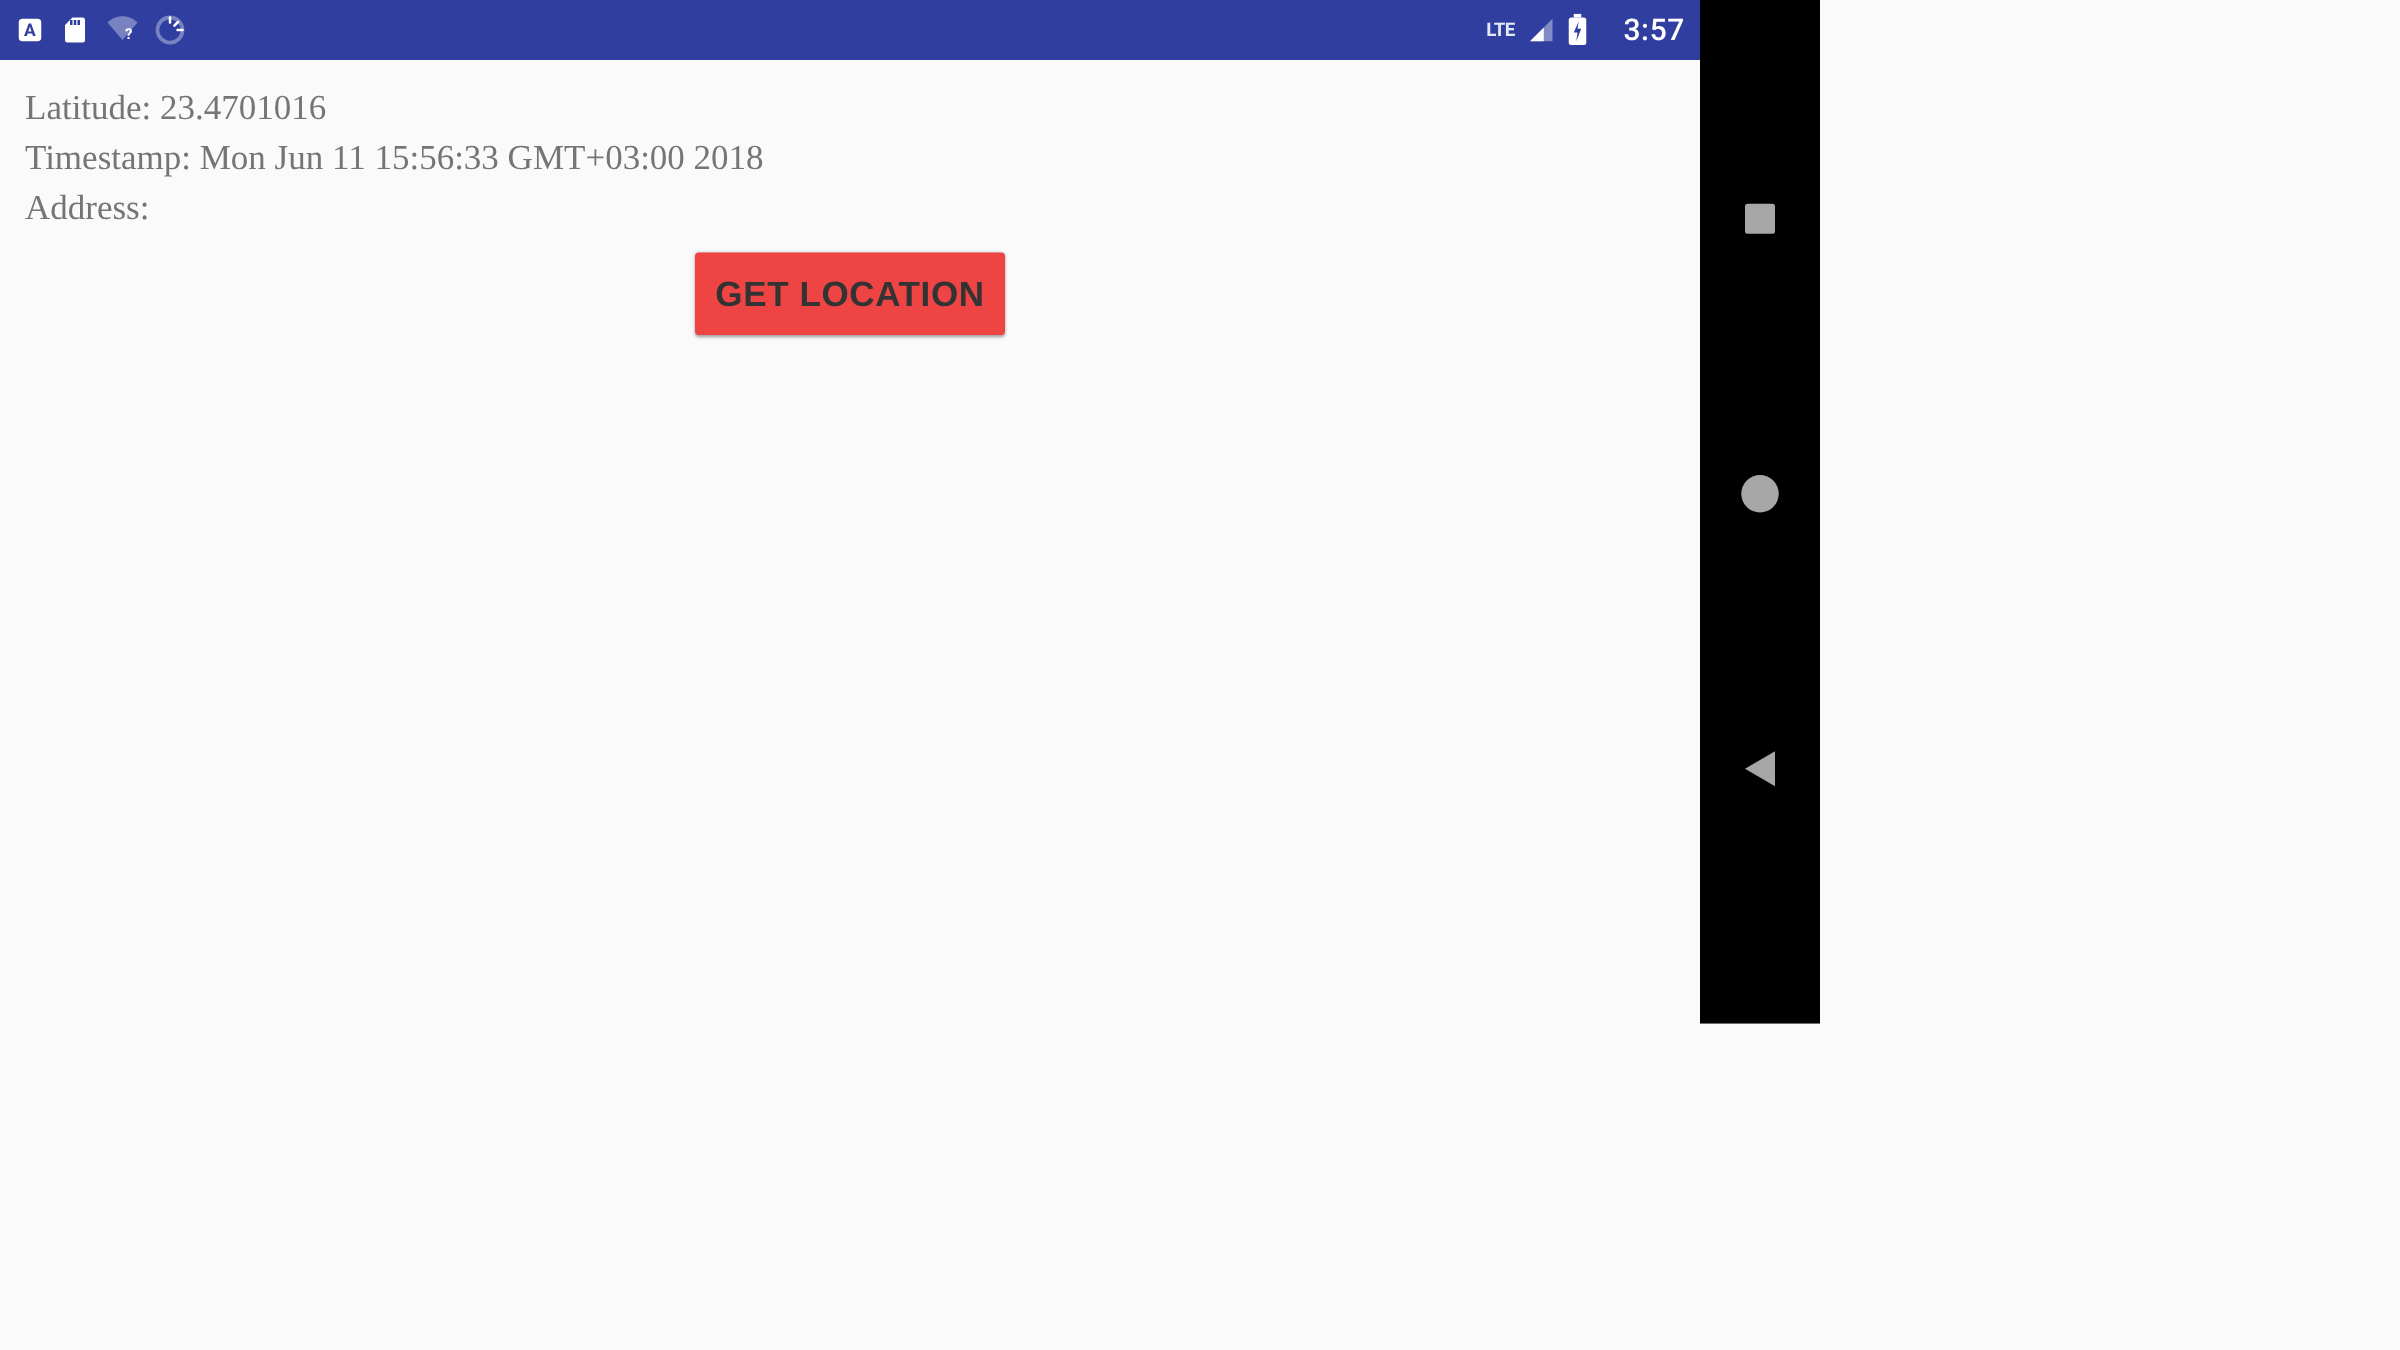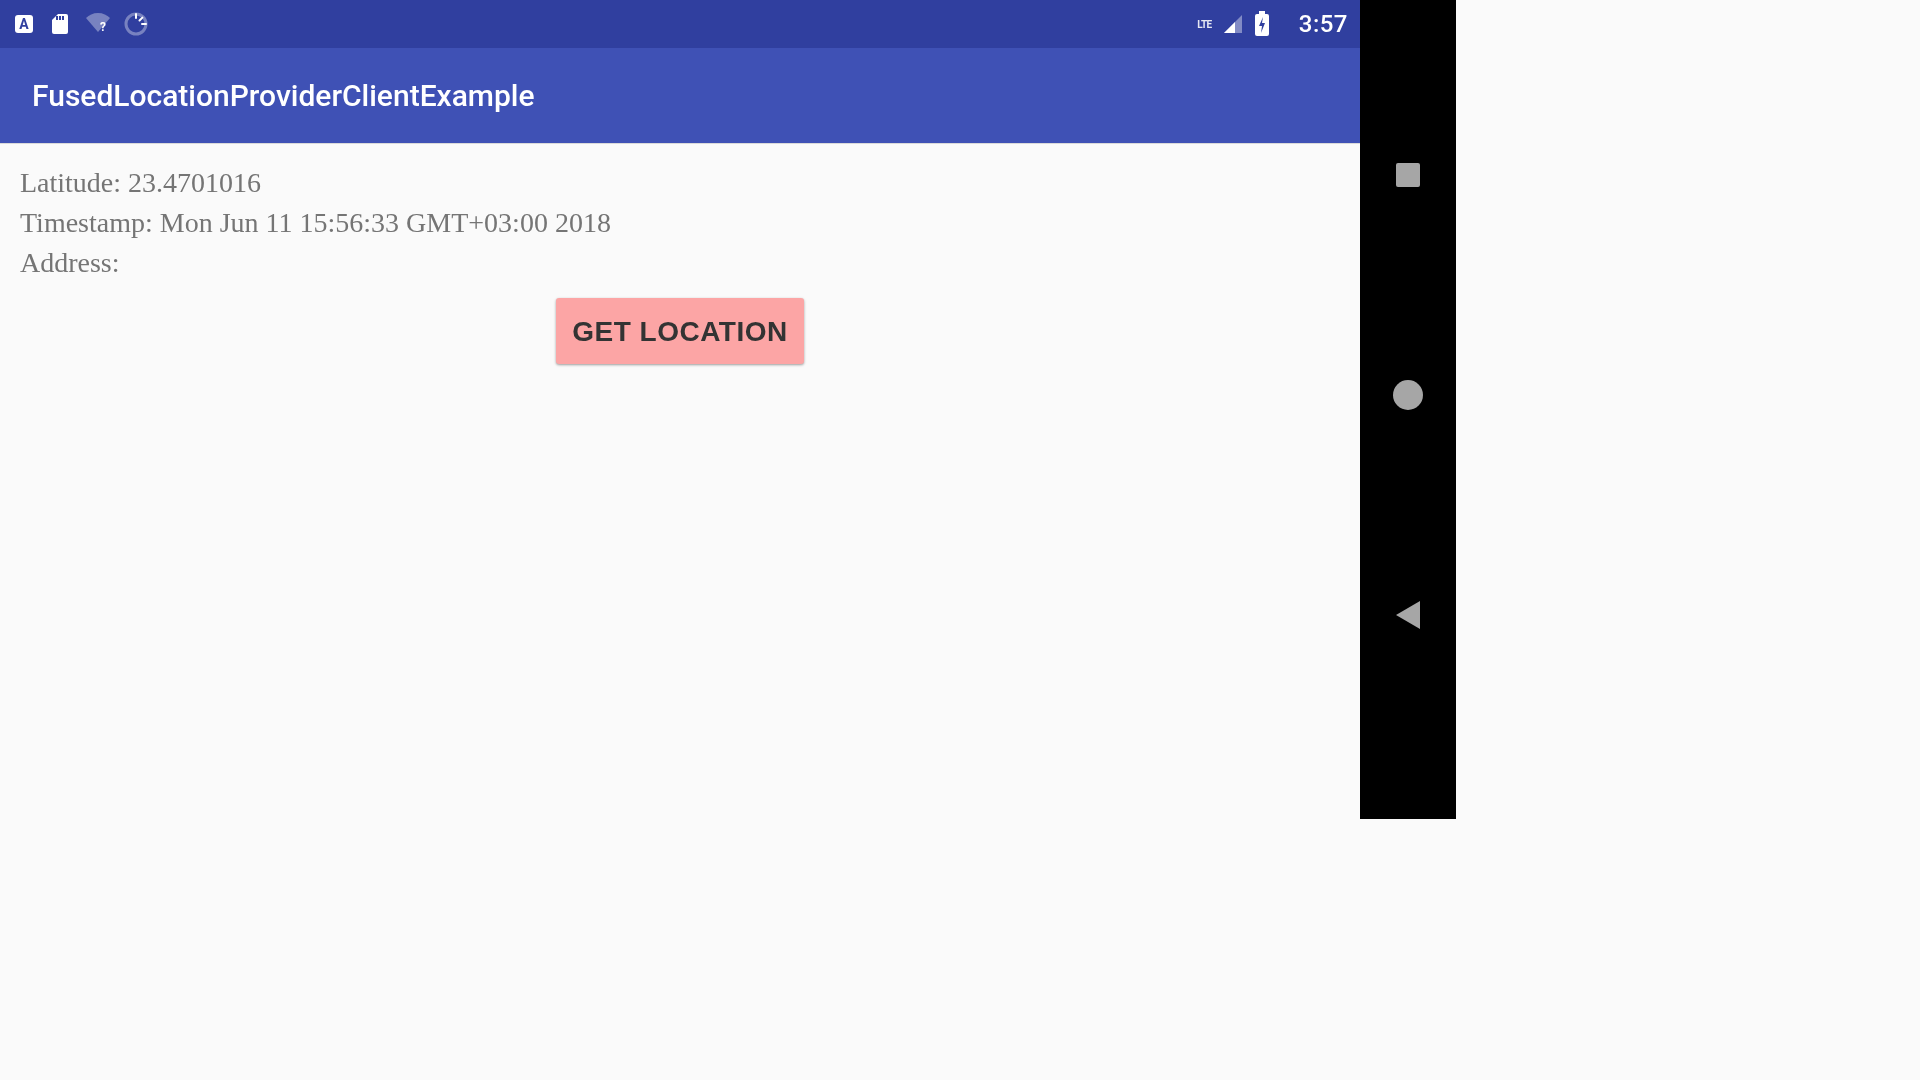--- a/index.html
+++ b/index.html
@@ -53,21 +53,21 @@
       align-items: center;
       justify-content: center;
     }
     .clock {
       font-size: 24px;
       font-weight: 500;
       letter-spacing: 0.5px;
       margin-left: 19px;
     }
     .lte {
-      font-size: 10px;
+      font-size: 15px;
       font-weight: 700;
       letter-spacing: -0.5px;
       opacity: 0.88;
     }
     .action-bar {
       height: 96px;
       background: #3f51b5;
       display: flex;
       align-items: center;
       padding: 0 32px;
@@ -97,21 +97,21 @@
     }
     .value {
       white-space: pre;
     }
     .button-wrap {
       display: flex;
       justify-content: center;
       margin-top: 14px;
     }
     .material-button {
-      background: #fca5a5;
+      background: #ef4444;
       border: none;
       padding: 18px 16px 16px 16px;
       font-size: 28px;
       font-weight: 700;
       color: #333;
       letter-spacing: 0.5px;
       text-transform: uppercase;
       border-radius: 3px;
       box-shadow: 0 1px 3px rgba(0,0,0,0.25), 0 1px 2px rgba(0,0,0,0.15);
       cursor: pointer;
@@ -204,23 +204,20 @@
           <svg width="16" height="26" viewBox="0 0 16 26">
               <rect x="5" y="0" width="6" height="3" fill="#fff"></rect>
               <rect x="1" y="3" width="14" height="22" rx="2" fill="#fff"></rect>
               <path d="M9 6 L5 15 L8 15 L7 22 L11 12 L8 12 Z" fill="#303f9f"></path>
             </svg>
         </span>
         <span class="clock">3:57</span>
       </div>
     </div>
 
-    <div class="action-bar">
-      <div class="app-title">FusedLocationProviderClientExample</div>
-    </div>
 
     <div class="content">
       <div class="row">
         <span class="label">Latitude: </span>
         <span class="value">23.4701016</span>
       </div>
       <div class="row">
         <span class="label">Timestamp: </span>
         <span class="value">Mon Jun 11 15:56:33 GMT+03:00 2018</span>
       </div>

